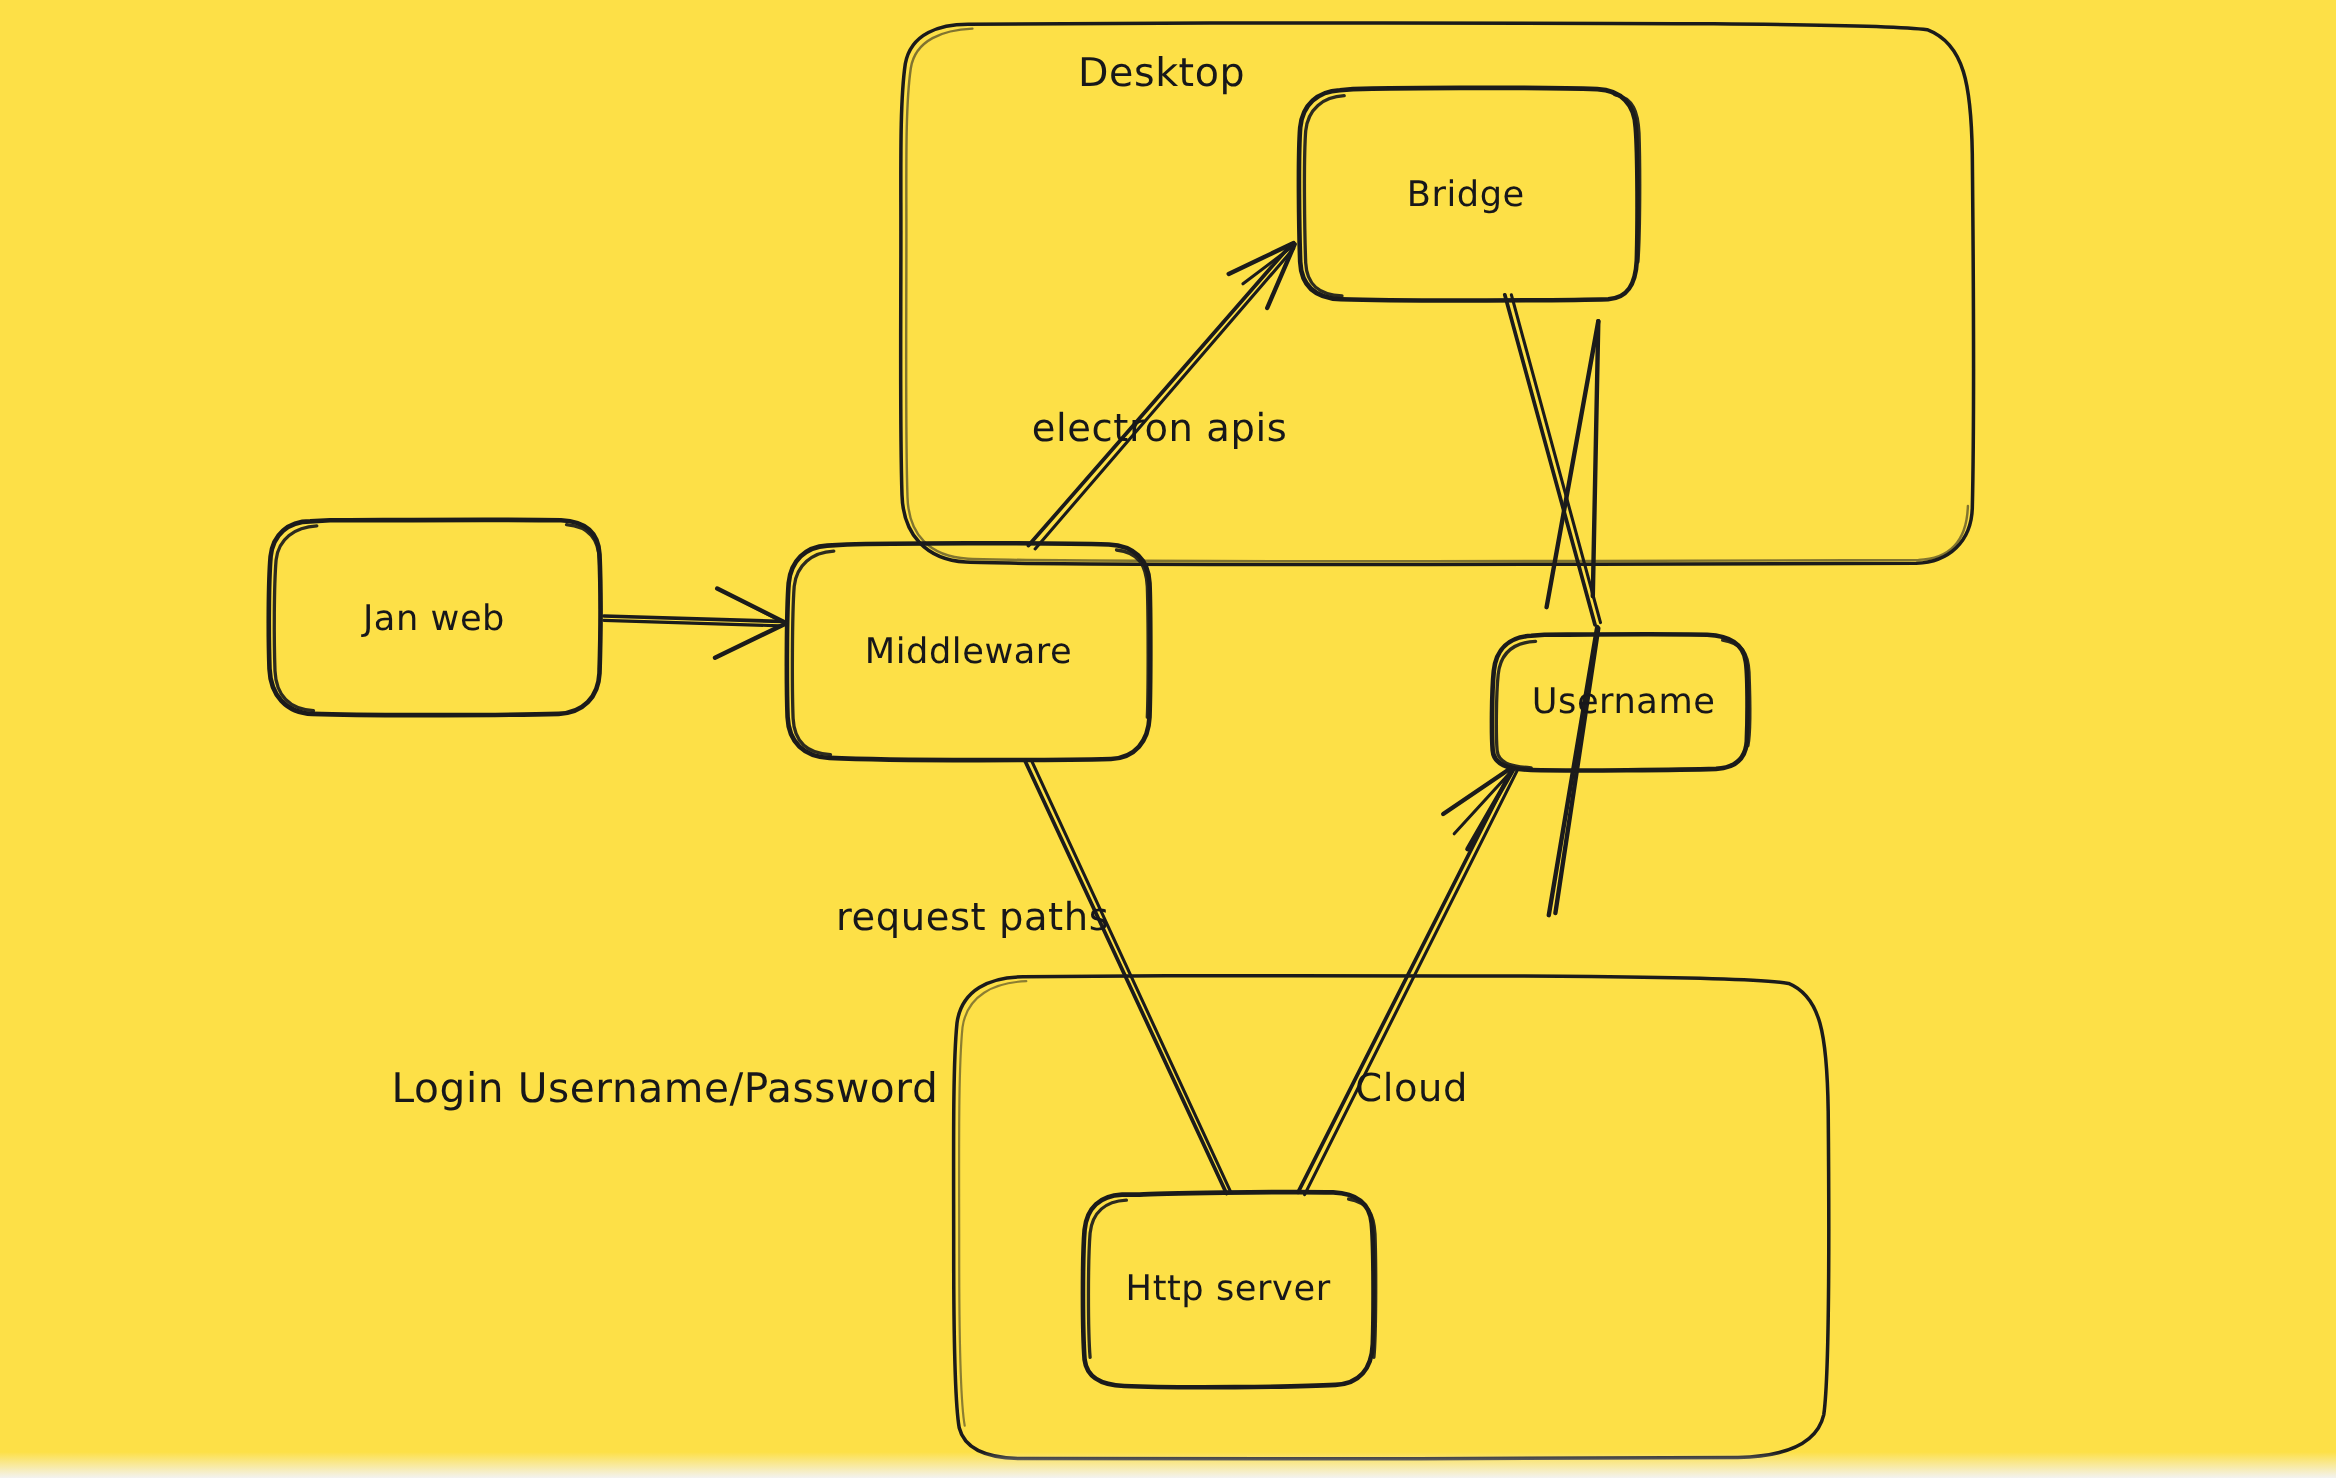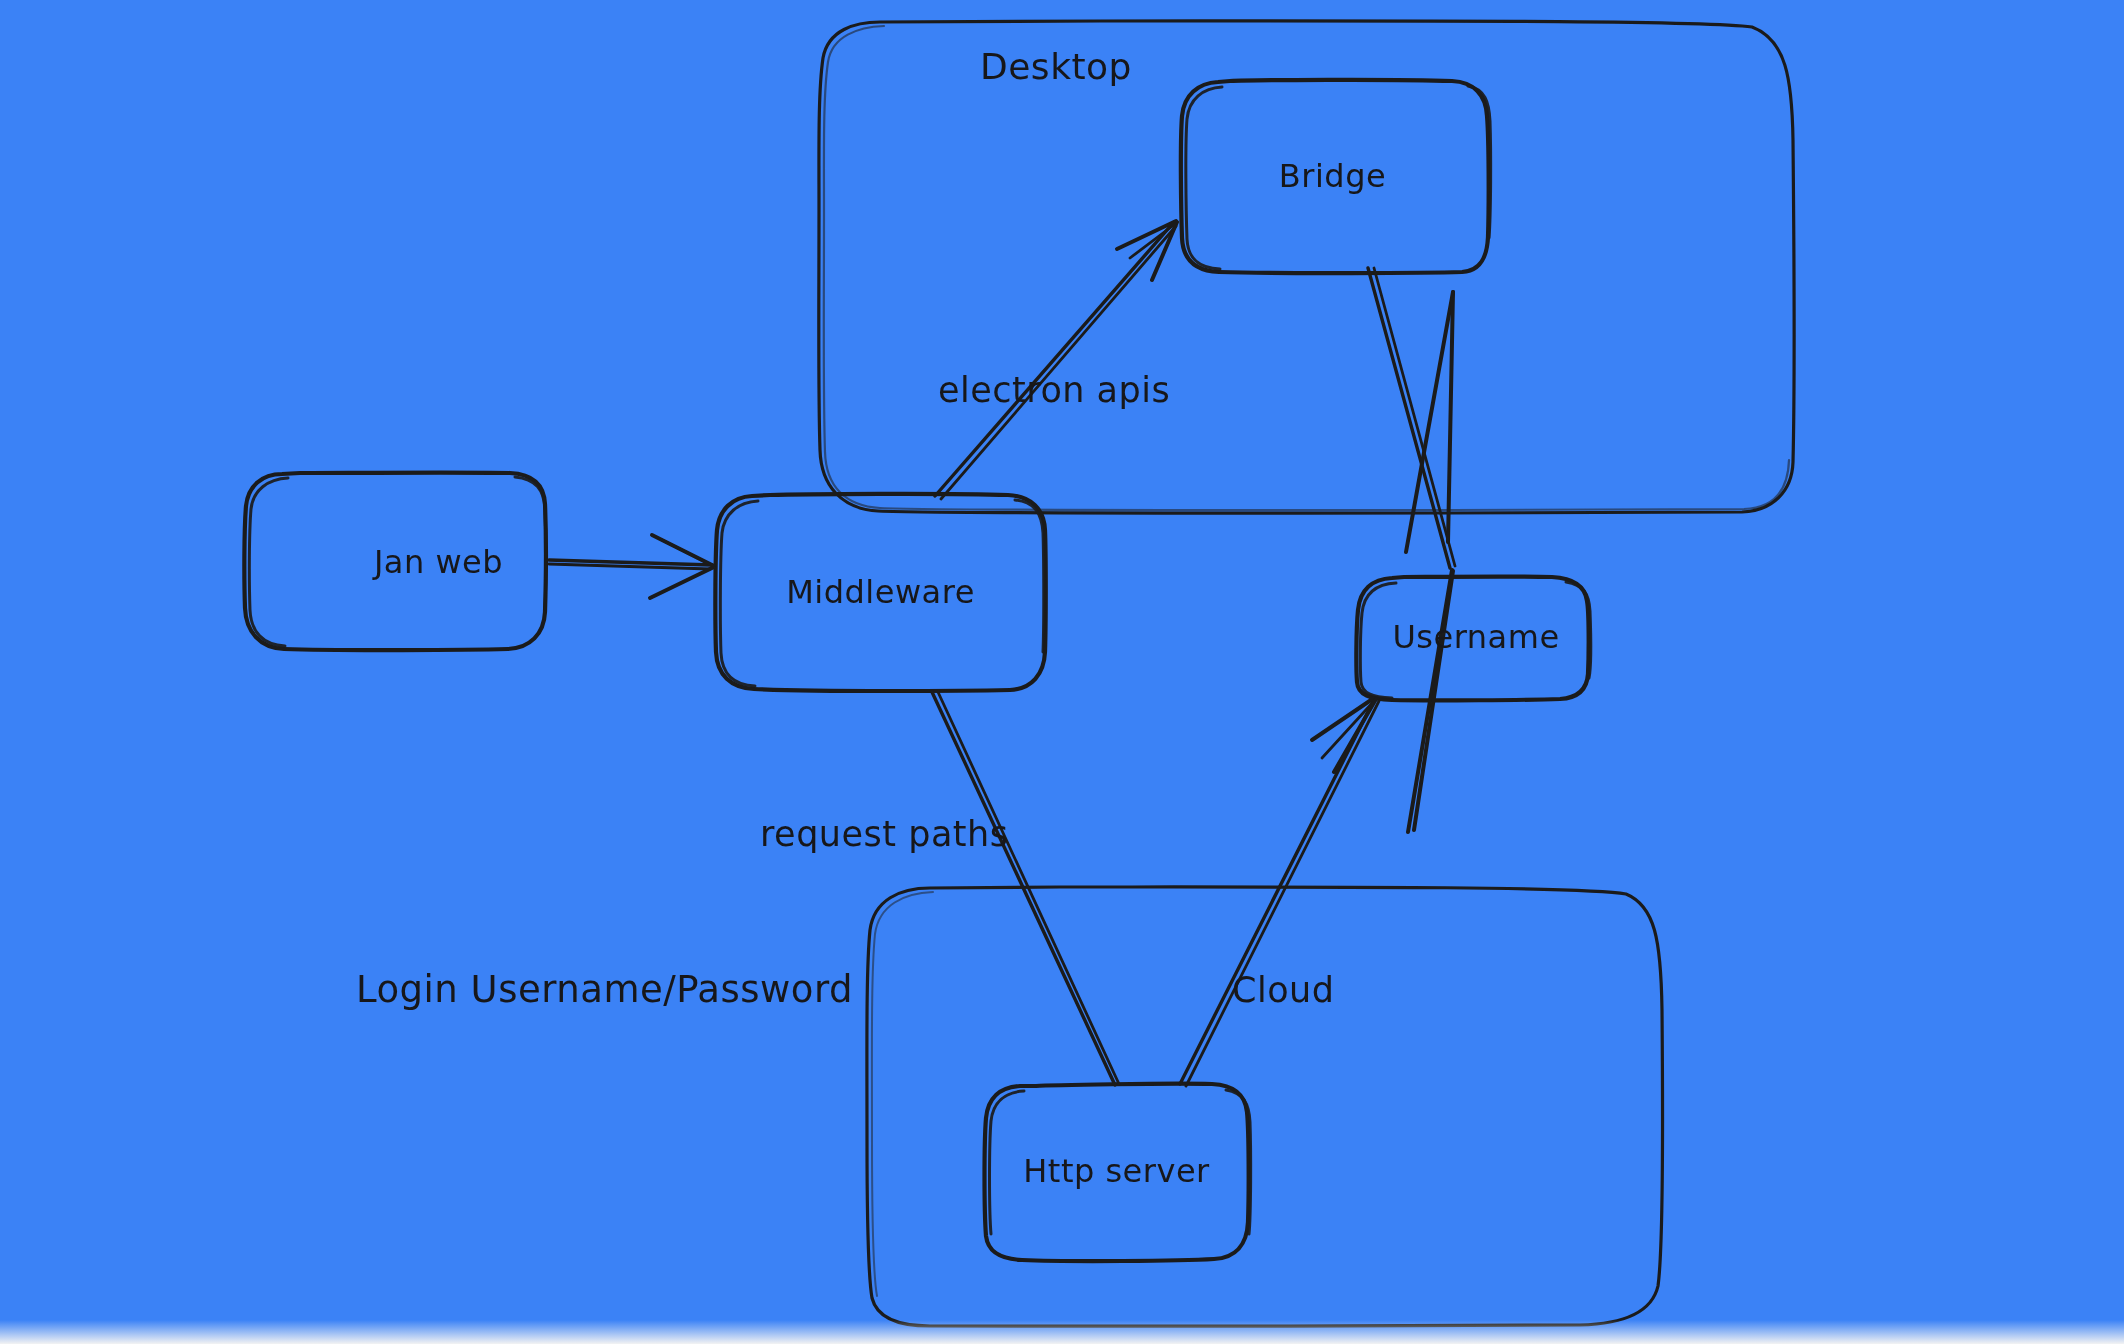--- a/index.html
+++ b/index.html
@@ -10,21 +10,21 @@
   body {
     width: 2124px;
     height: 1344px;
     overflow: hidden;
     font-family: "DejaVu Sans", sans-serif;
   }
   #diagram-root {
     position: relative;
     width: 2124px;
     height: 1344px;
-    background: #3b82f6;
+    background: #fde047;
   }
   #diagram-svg {
     position: absolute;
     top: 0;
     left: 0;
     width: 2124px;
     height: 1344px;
     display: block;
   }
   .sketch-stroke {
@@ -272,21 +272,21 @@
 
       <path class="sketch-stroke arrowhead-stroke" d="M 1312 740 L 1374 698"></path>
       <path class="sketch-stroke arrowhead-stroke" d="M 1334 772 L 1376 699"></path>
       <path class="sketch-stroke connector-thin" d="M 1322 758 L 1375 700"></path>
     </g>
 
   </svg>
 
   <div class="hand-label group-label" style="left:980px; top:46px;">Desktop</div>
 
-  <div class="node-label-box" style="left:243px; top:473px; width:303px; height:177px;margin-left:44px;">
+  <div class="node-label-box" style="left:243px; top:473px; width:303px; height:177px;">
     <span class="hand-label node-label" style="position:static;">Jan web</span>
   </div>
 
   <div class="node-label-box" style="left:716px; top:495px; width:329px; height:193px;">
     <span class="hand-label node-label" style="position:static;">Middleware</span>
   </div>
 
   <div class="node-label-box" style="left:1180px; top:80px; width:305px; height:192px;">
     <span class="hand-label node-label" style="position:static;">Bridge</span>
   </div>

